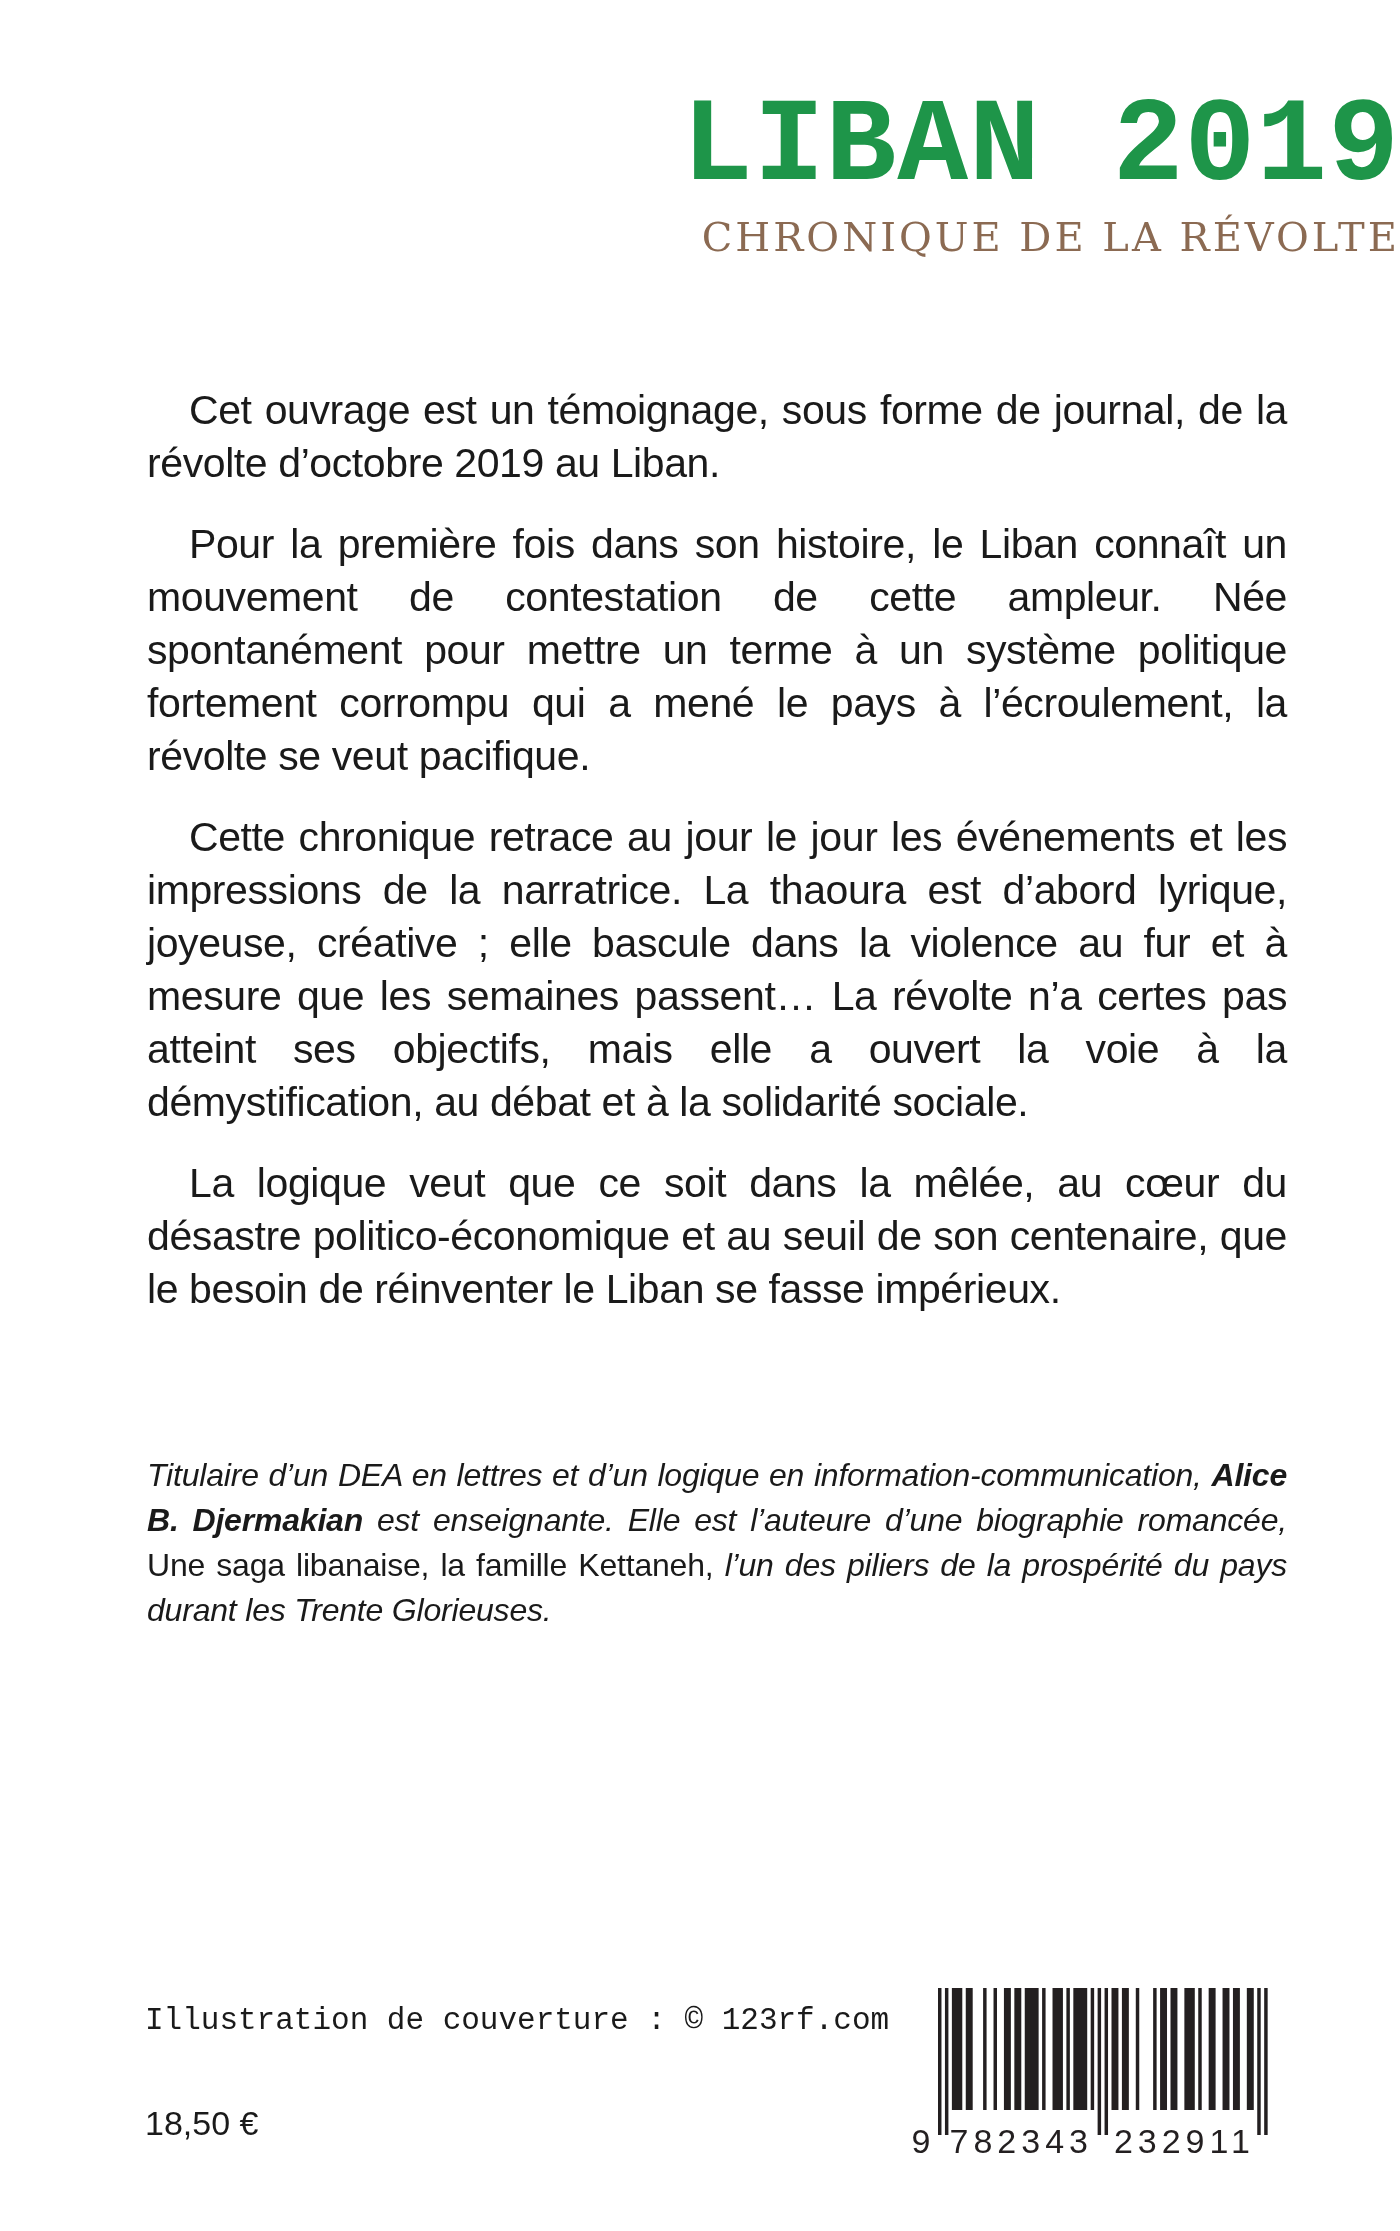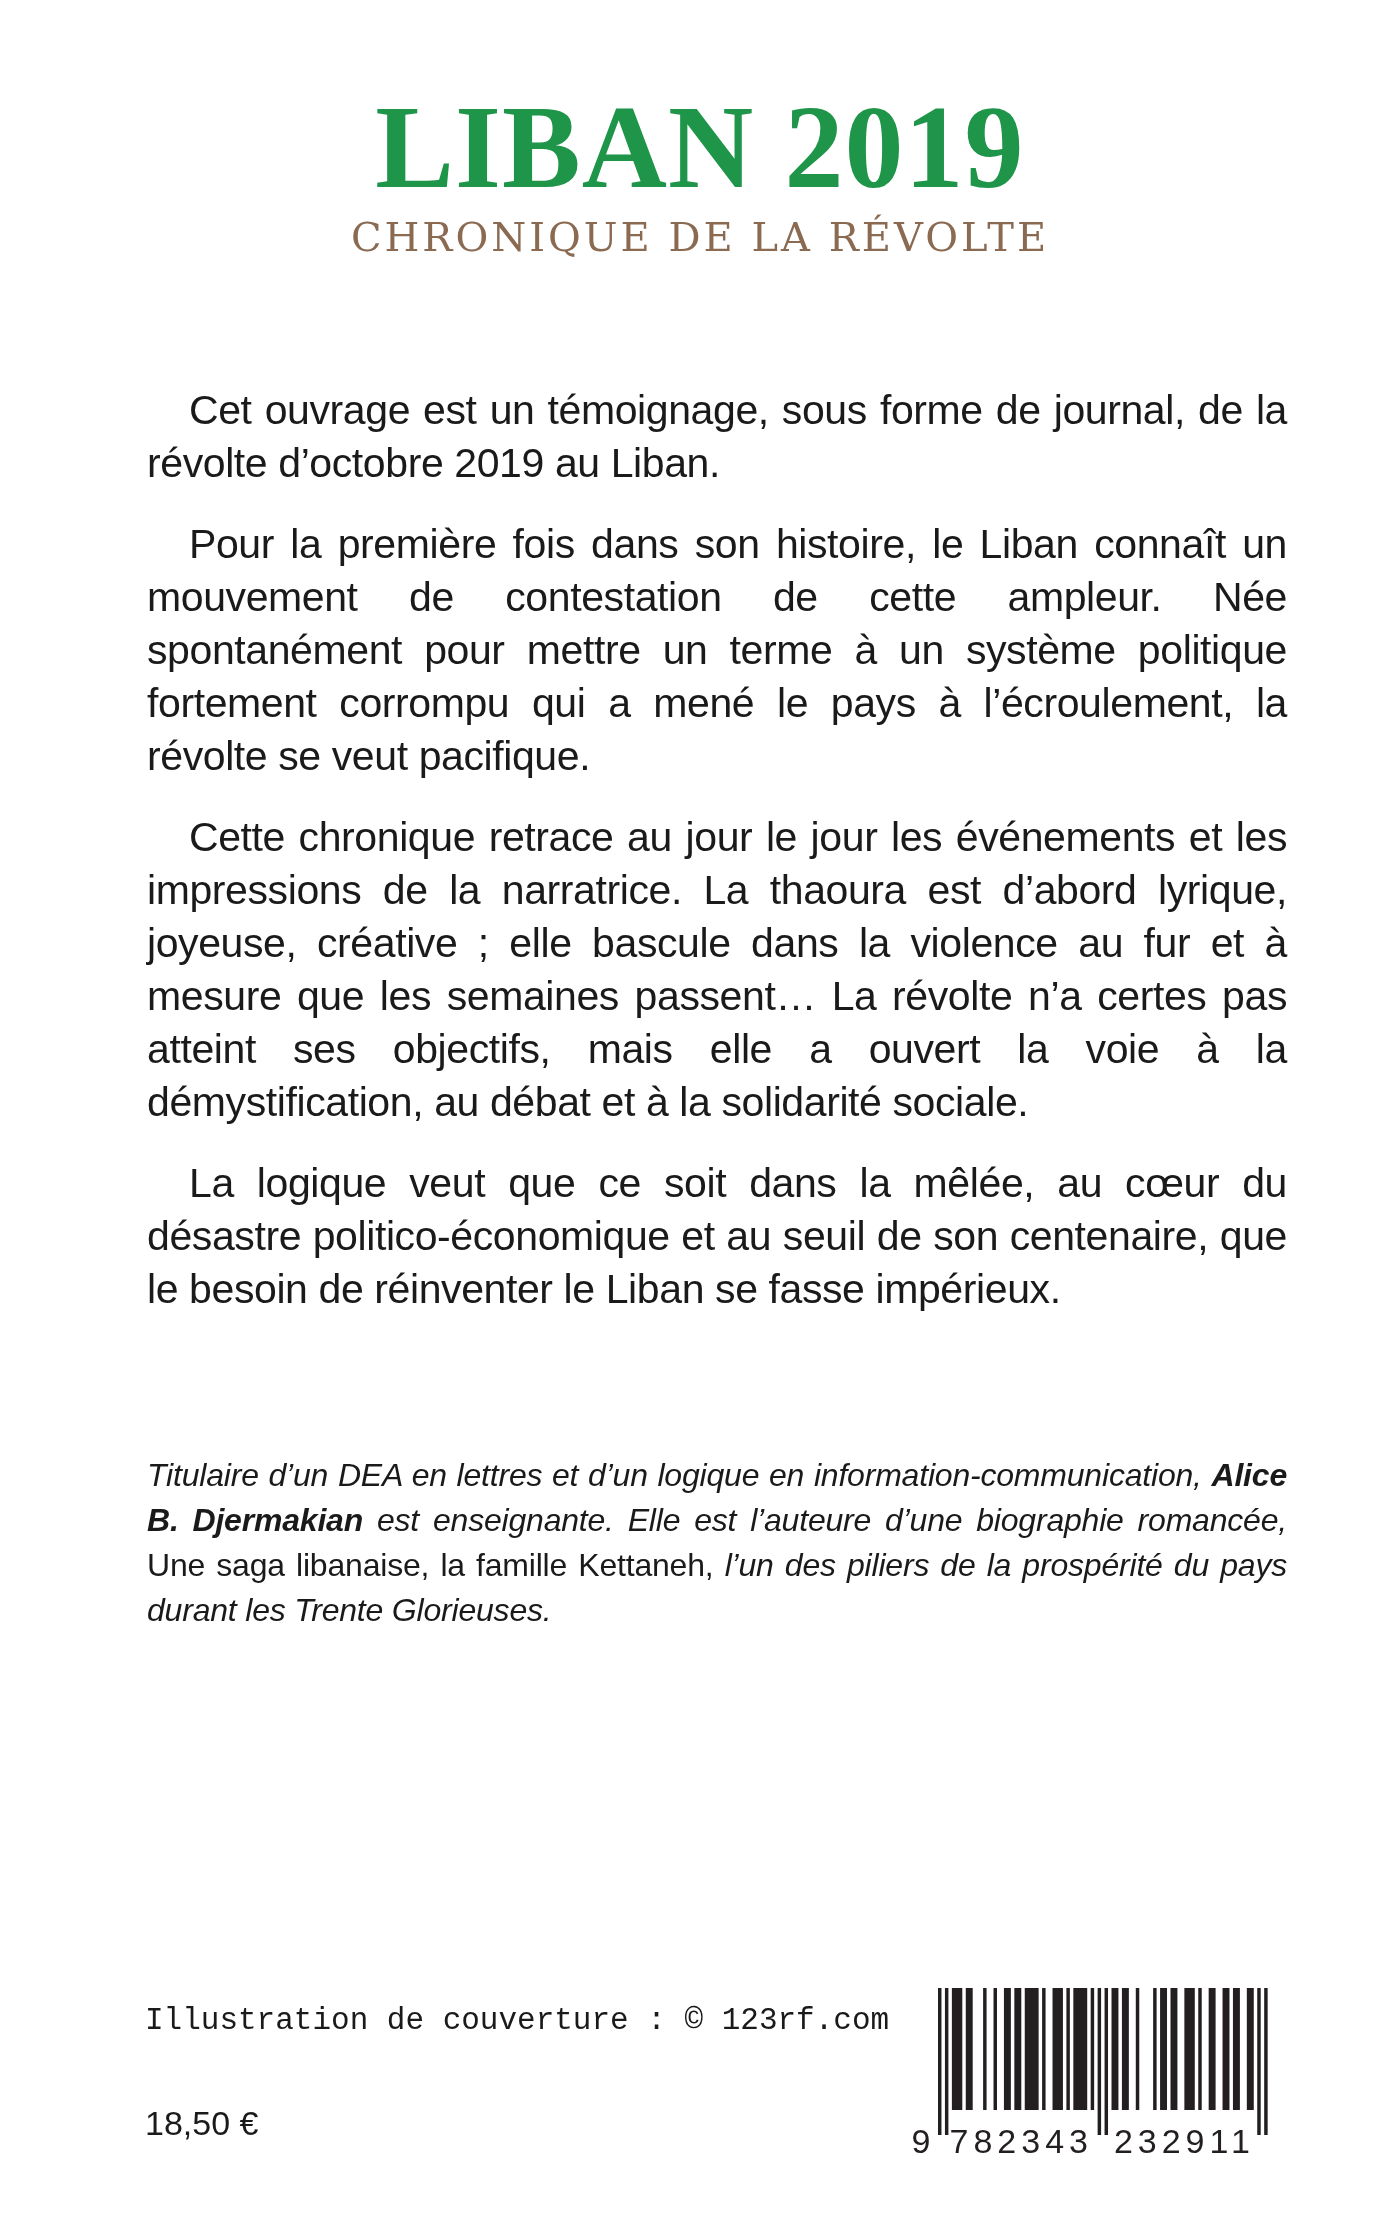--- a/index.html
+++ b/index.html
@@ -12,34 +12,36 @@
     font-family:"Liberation Sans", sans-serif;
     color:#1a1a1a;
   }
   
   .header{
     position:absolute;
     top:88px; left:0; right:0;
     text-align:center;
   }
   .title{
-    font-family:Liberation Serif, serif;
+    font-family:Liberation Mono, monospace;
     font-weight:700;
     font-size:118px;
     line-height:120px;
     letter-spacing:1px;
     margin:0;
+    text-align:right;
   }
   .subtitle{
     font-family:"DejaVu Serif", serif;
     font-weight:400;
     font-size:40px;
     line-height:46px;
     letter-spacing:3px;
     margin-top:6px;
+    text-align:right;
   }
   
   .synopsis{
     position:absolute;
     top:380px; left:147px;
     width:1140px;
   }
   .synopsis p{
     margin:4px 0 28px 0;
     text-indent:42px;

